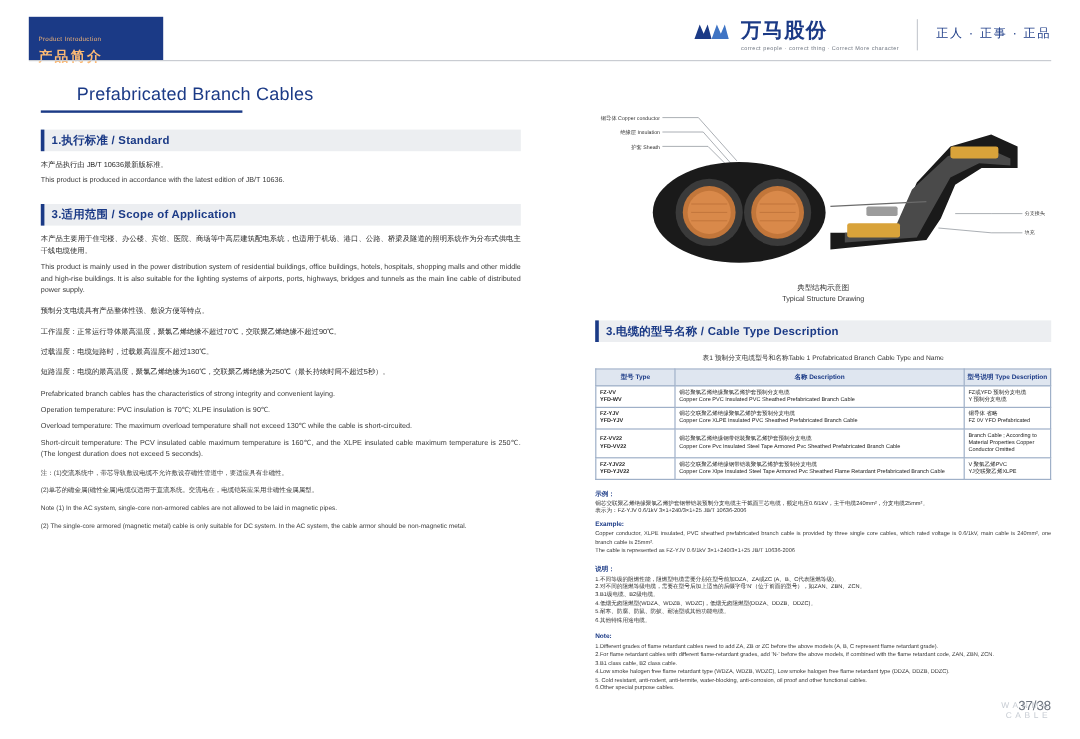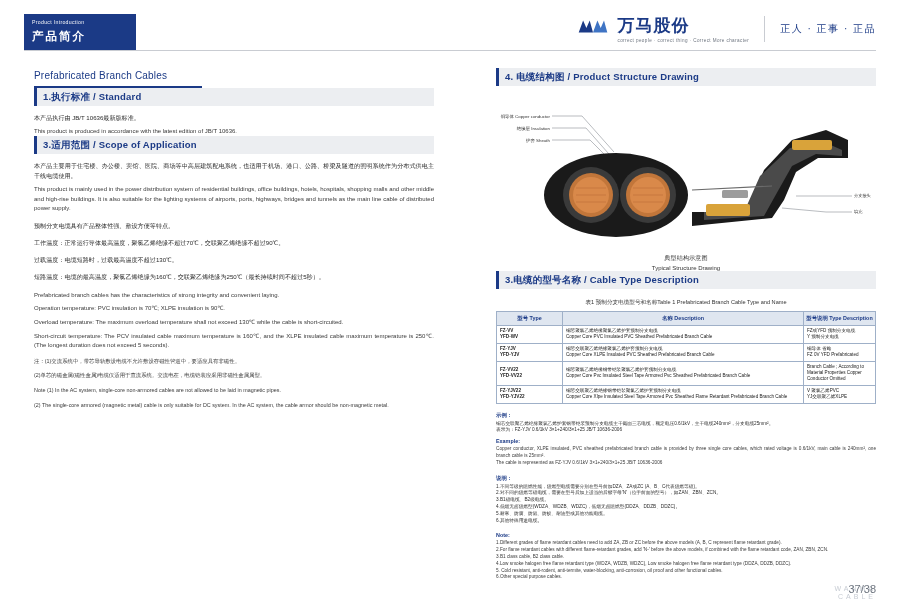--- a/index.html
+++ b/index.html
@@ -15,22 +15,22 @@
 
   
   .header {
     position:absolute; left:0; top:0; width:900px; height:62px;
     background:#ffffff;
   }
   .hdr-tab {
     position:absolute; left:24px; top:14px;
     width:112px; height:36px;
     background:#1b3a86;
-    color:#ffffff;
-    padding:5px 6px 0 8px;
+    color:#fdba74;
+    padding:16px 6px 0 8px;
   }
   .hdr-tab .en { font-size:5.2px; letter-spacing:.3px; opacity:.95; line-height:7px; }
   .hdr-tab .cn { font-size:11.5px; font-weight:bold; letter-spacing:2px; margin-top:3px; }
   .hdr-rule {
     position:absolute; left:24px; top:50px; width:852px; height:1px; background:#c9ccd2;
   }
   .brand {
     position:absolute; right:24px; top:16px;
     display:flex; align-items:flex-start; gap:7px;
   }
@@ -46,29 +46,29 @@
 
   
   .col-left { position:absolute; left:34px; top:68px; width:400px; }
   .col-right { position:absolute; left:496px; top:68px; width:380px; }
 
   
   .doc-title-cn {
     font-size:13.5px; font-weight:bold; color:#1b3a86; letter-spacing:1px;
   }
   .doc-title-en {
-    font-size:10px; color:#1b3a86; margin-top:2px; letter-spacing:.2px;
+    font-size:15px; color:#1b3a86; margin-top:2px; letter-spacing:.2px;margin-left:30px;
   }
   .title-underline {
     margin-top:5px; width:168px; height:1.5px; background:#1b3a86;
   }
 
   
   .sec {
-    position:relative; height:18px; background:#eceef1;
+    position:relative; height:18px; margin-top:14px; background:#eceef1;
   }
   .sec::before {
     content:""; position:absolute; left:0; top:0; width:3px; height:18px; background:#1b3a86;
   }
   .sec span {
     position:absolute; left:9px; top:3px;
     font-size:9.5px; font-weight:bold; color:#1b3a86; letter-spacing:.2px;
   }
 
   .p-cn { font-size:6.1px; line-height:10px; color:#2a2a2a; margin-top:7px; text-align:justify; }
@@ -169,23 +169,20 @@
   <div class="p-en">Short-circuit temperature: The PCV insulated cable maximum temperature is 160℃, and the XLPE insulated cable maximum temperature is 250℃. (The longest duration does not exceed 5 seconds).</div>
 
   <div class="small-note p-gap">注：(1)交流系统中，带芯导轨敷设电缆不允许敷设存磁性管道中，要适应具有非磁性。</div>
   <div class="small-note">(2)单芯的磁金属(磁性金属)电缆仅适用于直流系统。交流电在，电缆铠装应采用非磁性金属属型。</div>
   <div class="small-note p-gap">Note (1) In the AC system, single-core non-armored cables are not allowed to be laid in magnetic pipes.</div>
   <div class="small-note">(2) The single-core armored (magnetic metal) cable is only suitable for DC system. In the AC system, the cable armor should be non-magnetic metal.</div>
 </div>
 
 <div class="col-right">
 
-  <div class="sec" style="margin-top:0">
-    <span>4. 电缆结构图 / Product Structure Drawing</span>
-  </div>
 
   <div class="drawing-box">
     <svg width="380" height="150" viewBox="0 0 380 150">
 
       <g stroke="#8a8f96" stroke-width="0.6" fill="none">
         <path d="M56 16 L86 16 L118 52"></path>
         <path d="M56 28 L90 28 L120 62"></path>
         <path d="M56 40 L94 40 L126 72"></path>
       </g>
       <text x="54" y="18" font-size="4.4" fill="#333" text-anchor="end">铜导体 Copper conductor</text>

